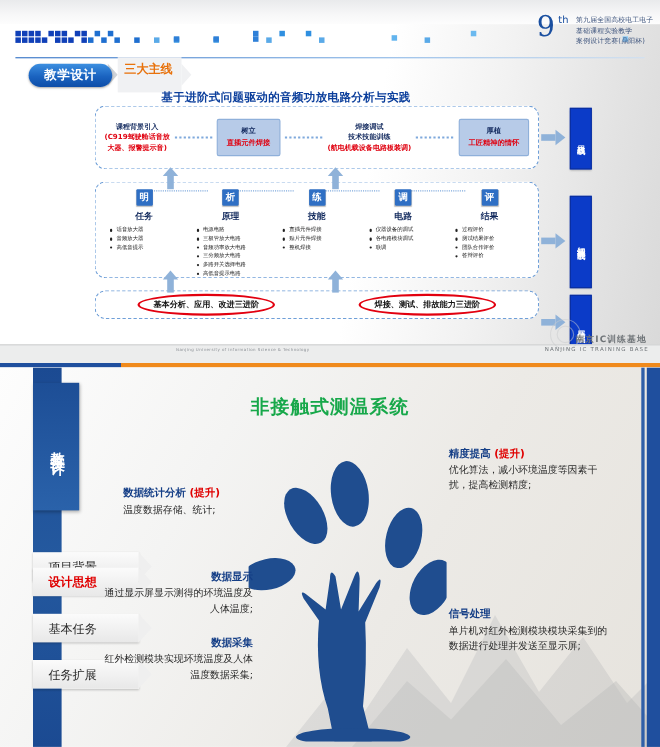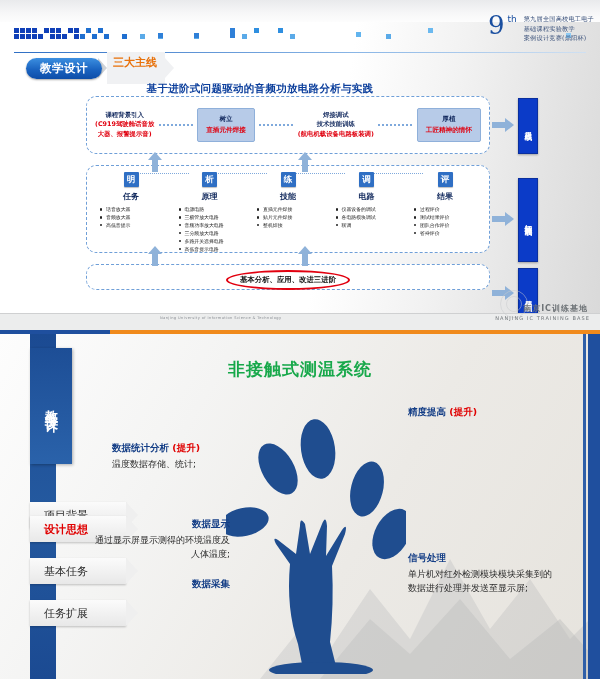--- a/index.html
+++ b/index.html
@@ -57,21 +57,21 @@
   .col{width:72px;position:relative;}
   .badge{width:15px;height:15px;margin:0 auto;background:#2f6fc4;color:#fff;font-size:8.5px;font-weight:bold;
     display:flex;align-items:center;justify-content:center;border-radius:1px;box-shadow:0 1px 1px rgba(0,0,0,.25);}
   .colhead{text-align:center;font-size:8px;font-weight:bold;color:#10285c;margin-top:4px;}
   .col ul{list-style:none;margin:4px 0 0 4px;padding:0;}
   .col li{font-size:4.9px;color:#1a1a1a;line-height:1.62;position:relative;padding-left:7px;white-space:nowrap;}
   .col li:before{content:"";position:absolute;left:1px;top:2.2px;width:2.4px;height:2.4px;background:#222;border-radius:50%;}
   .hdots{position:absolute;top:7px;height:0;border-top:1.5px dotted #7fa9dc;}
 
   
-  .row3{height:24px;margin-top:11px;display:flex;align-items:flex-end;justify-content:space-around;}
+  .row3{height:24px;margin-top:11px;display:flex;align-items:center;justify-content:space-around;}
   .ov{position:relative;font-size:7.4px;font-weight:bold;color:#111;padding:4px 14px;}
   .ov:after{content:"";position:absolute;left:0;top:-1px;right:0;bottom:-1px;border:2px solid #e2000f;border-radius:50%;}
 
   .uparrow{position:absolute;width:14px;height:20px;}
   .uparrow:before{content:"";position:absolute;left:4px;bottom:0;width:6px;height:13px;background:#8fb2d9;}
   .uparrow:after{content:"";position:absolute;left:0;top:0;width:0;height:0;
     border-left:7px solid transparent;border-right:7px solid transparent;border-bottom:8px solid #8fb2d9;}
 
   .sidelab{position:absolute;width:18px;background:#0b3bc8;border:1px solid #0a2f9e;color:#fff;
     font-size:7.4px;font-weight:bold;display:flex;align-items:center;justify-content:center;
@@ -274,20 +274,21 @@
                 <li>测试结果评价</li>
                 <li>团队合作评价</li>
                 <li>答辩评价</li>
               </ul>
             </div>
           </div>
       </div>
 
       <div class="rowbox row3">
         <div class="ov">基本分析、应用、改进三进阶</div>
+        <div class="ov">焊接、测试、排故能力三进阶</div>
       </div>
 
       <div class="uparrow" style="left:62px;top:150px;"></div>
       <div class="uparrow" style="left:212px;top:150px;"></div>
       <div class="uparrow" style="left:62px;top:56px;"></div>
       <div class="uparrow" style="left:212px;top:56px;"></div>
     </div>
 
     <div class="rarrow" style="left:492px;top:118px;"></div>
     <div class="sidelab" style="left:518px;top:98px;height:54px;">思政线</div>
@@ -353,31 +354,33 @@
         <span class="up">(提升)</span>
       </div>
       <div class="p">温度数据存储、统计;</div>
     </div>
 
     <div class="blk" style="left:408px;top:72px;width:150px;">
       <div class="h">
         <span>精度提高</span>
         <span class="up">(提升)</span>
       </div>
+      <div class="p">优化算法，减小环境温度等因素干扰，提高检测精度;</div>
     </div>
 
 
     <div class="blk r" style="left:90px;top:184px;width:140px;">
       <div class="h">数据显示</div>
       <div class="p">通过显示屏显示测得的环境温度及人体温度;</div>
     </div>
 
     <div class="blk" style="left:408px;top:218px;width:152px;">
       <div class="h">信号处理</div>
       <div class="p">单片机对红外检测模块模块采集到的数据进行处理并发送至显示屏;</div>
     </div>
 
     <div class="blk r" style="left:90px;top:244px;width:140px;">
       <div class="h">数据采集</div>
+      <div class="p">红外检测模块实现环境温度及人体温度数据采集;</div>
     </div>
 
   </div>
 </div>
 
 </body></html>

